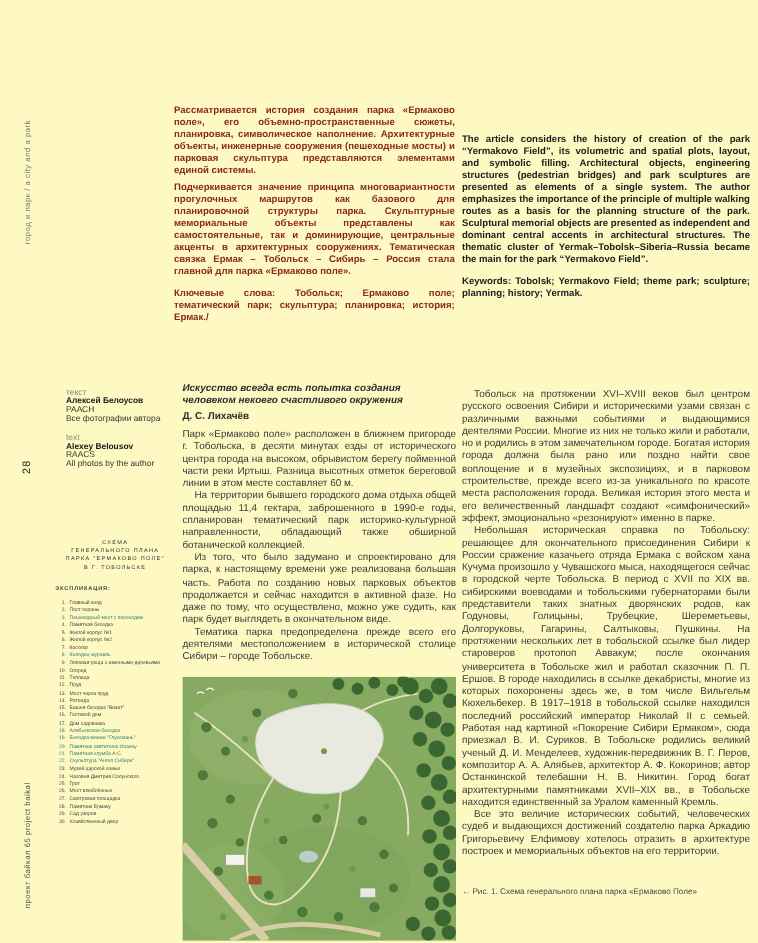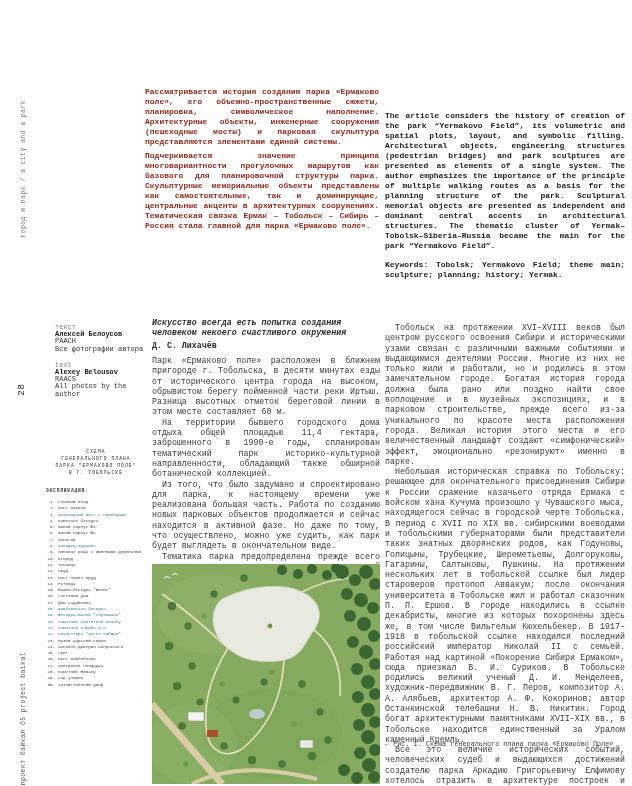--- a/index.html
+++ b/index.html
@@ -1,17 +1,17 @@
 <!DOCTYPE html>
 <html><head>
 <meta charset="utf-8">
 <style>
   html,body{margin:0;padding:0;background:#e9e9e9;}
-  #page{position:relative;width:632px;height:786px;background:#ffffff;overflow:hidden;
-        font-family:Liberation Mono, monospace;color:#333;box-shadow:0 0 4px rgba(0,0,0,.3);}
+  #page{position:relative;width:632px;height:786px;background:#fef9c3;overflow:hidden;
+        font-family:Liberation Sans, sans-serif;color:#333;box-shadow:0 0 4px rgba(0,0,0,.3);}
   .vtext{position:absolute;writing-mode:vertical-rl;transform:rotate(180deg);
          font-size:6.5px;color:#777;letter-spacing:.4px;white-space:nowrap;}
   #rail-section{left:20px;top:100px;}
   #rail-pagenum{left:17px;top:383px;font-size:9px;color:#222;letter-spacing:1px;}
   #rail-journal{left:20px;top:652px;color:#555;}
   .abstract{position:absolute;font-weight:bold;font-size:8px;line-height:10px;text-align:justify;}
   #abstract-ru{left:145px;top:87px;width:234px;color:#8a2a1e;}
   #abstract-en{left:385px;top:111px;width:240px;color:#1d1d1d;}
   .abstract p{margin:0 0 4px 0;}
   .abstract p.kw{margin-top:9px;}
@@ -46,24 +46,25 @@
 
 <div id="page">
 
   <div id="rail-section" class="vtext">город и парк / a city and a park</div>
   <div id="rail-pagenum" class="vtext">28</div>
   <div id="rail-journal" class="vtext">проект байкал 65 project baikal</div>
 
   <div id="abstract-ru" class="abstract">
     <p>Рассматривается история создания парка «Ермаково поле», его объемно-пространственные сюжеты, планировка, символическое наполнение. Архитектурные объекты, инженерные сооружения (пешеходные мосты) и парковая скульптура представляются элементами единой системы.</p>
     <p>Подчеркивается значение принципа многовариантности прогулочных маршрутов как базового для планировочной структуры парка. Скульптурные мемориальные объекты представлены как самостоятельные, так и доминирующие, центральные акценты в архитектурных сооружениях. Тематическая связка Ермак – Тобольск – Сибирь – Россия стала главной для парка «Ермаково поле».</p>
+    <p class="kw">Ключевые слова: Тобольск; Ермаково поле; тематический парк; скульптура; планировка; история; Ермак./</p>
   </div>
   <div id="abstract-en" class="abstract">
     <p>The article considers the history of creation of the park “Yermakovo Field”, its volumetric and spatial plots, layout, and symbolic filling. Architectural objects, engineering structures (pedestrian bridges) and park sculptures are presented as elements of a single system. The author emphasizes the importance of the principle of multiple walking routes as a basis for the planning structure of the park. Sculptural memorial objects are presented as independent and dominant central accents in architectural structures. The thematic cluster of Yermak–Tobolsk–Siberia–Russia became the main for the park “Yermakovo Field”.</p>
-    <p class="kw">Keywords: Tobolsk; Yermakovo Field; theme main; sculpture; planning; history; Yermak.</p>
+    <p class="kw">Keywords: Tobolsk; Yermakovo Field; theme park; sculpture; planning; history; Yermak.</p>
   </div>
 
   <div id="title-block">
   </div>
 
   <div id="byline">
     <div class="grp">
       <div class="lbl">текст</div>
       <div class="nm">Алексей Белоусов</div>
       <div>РААСН</div>

